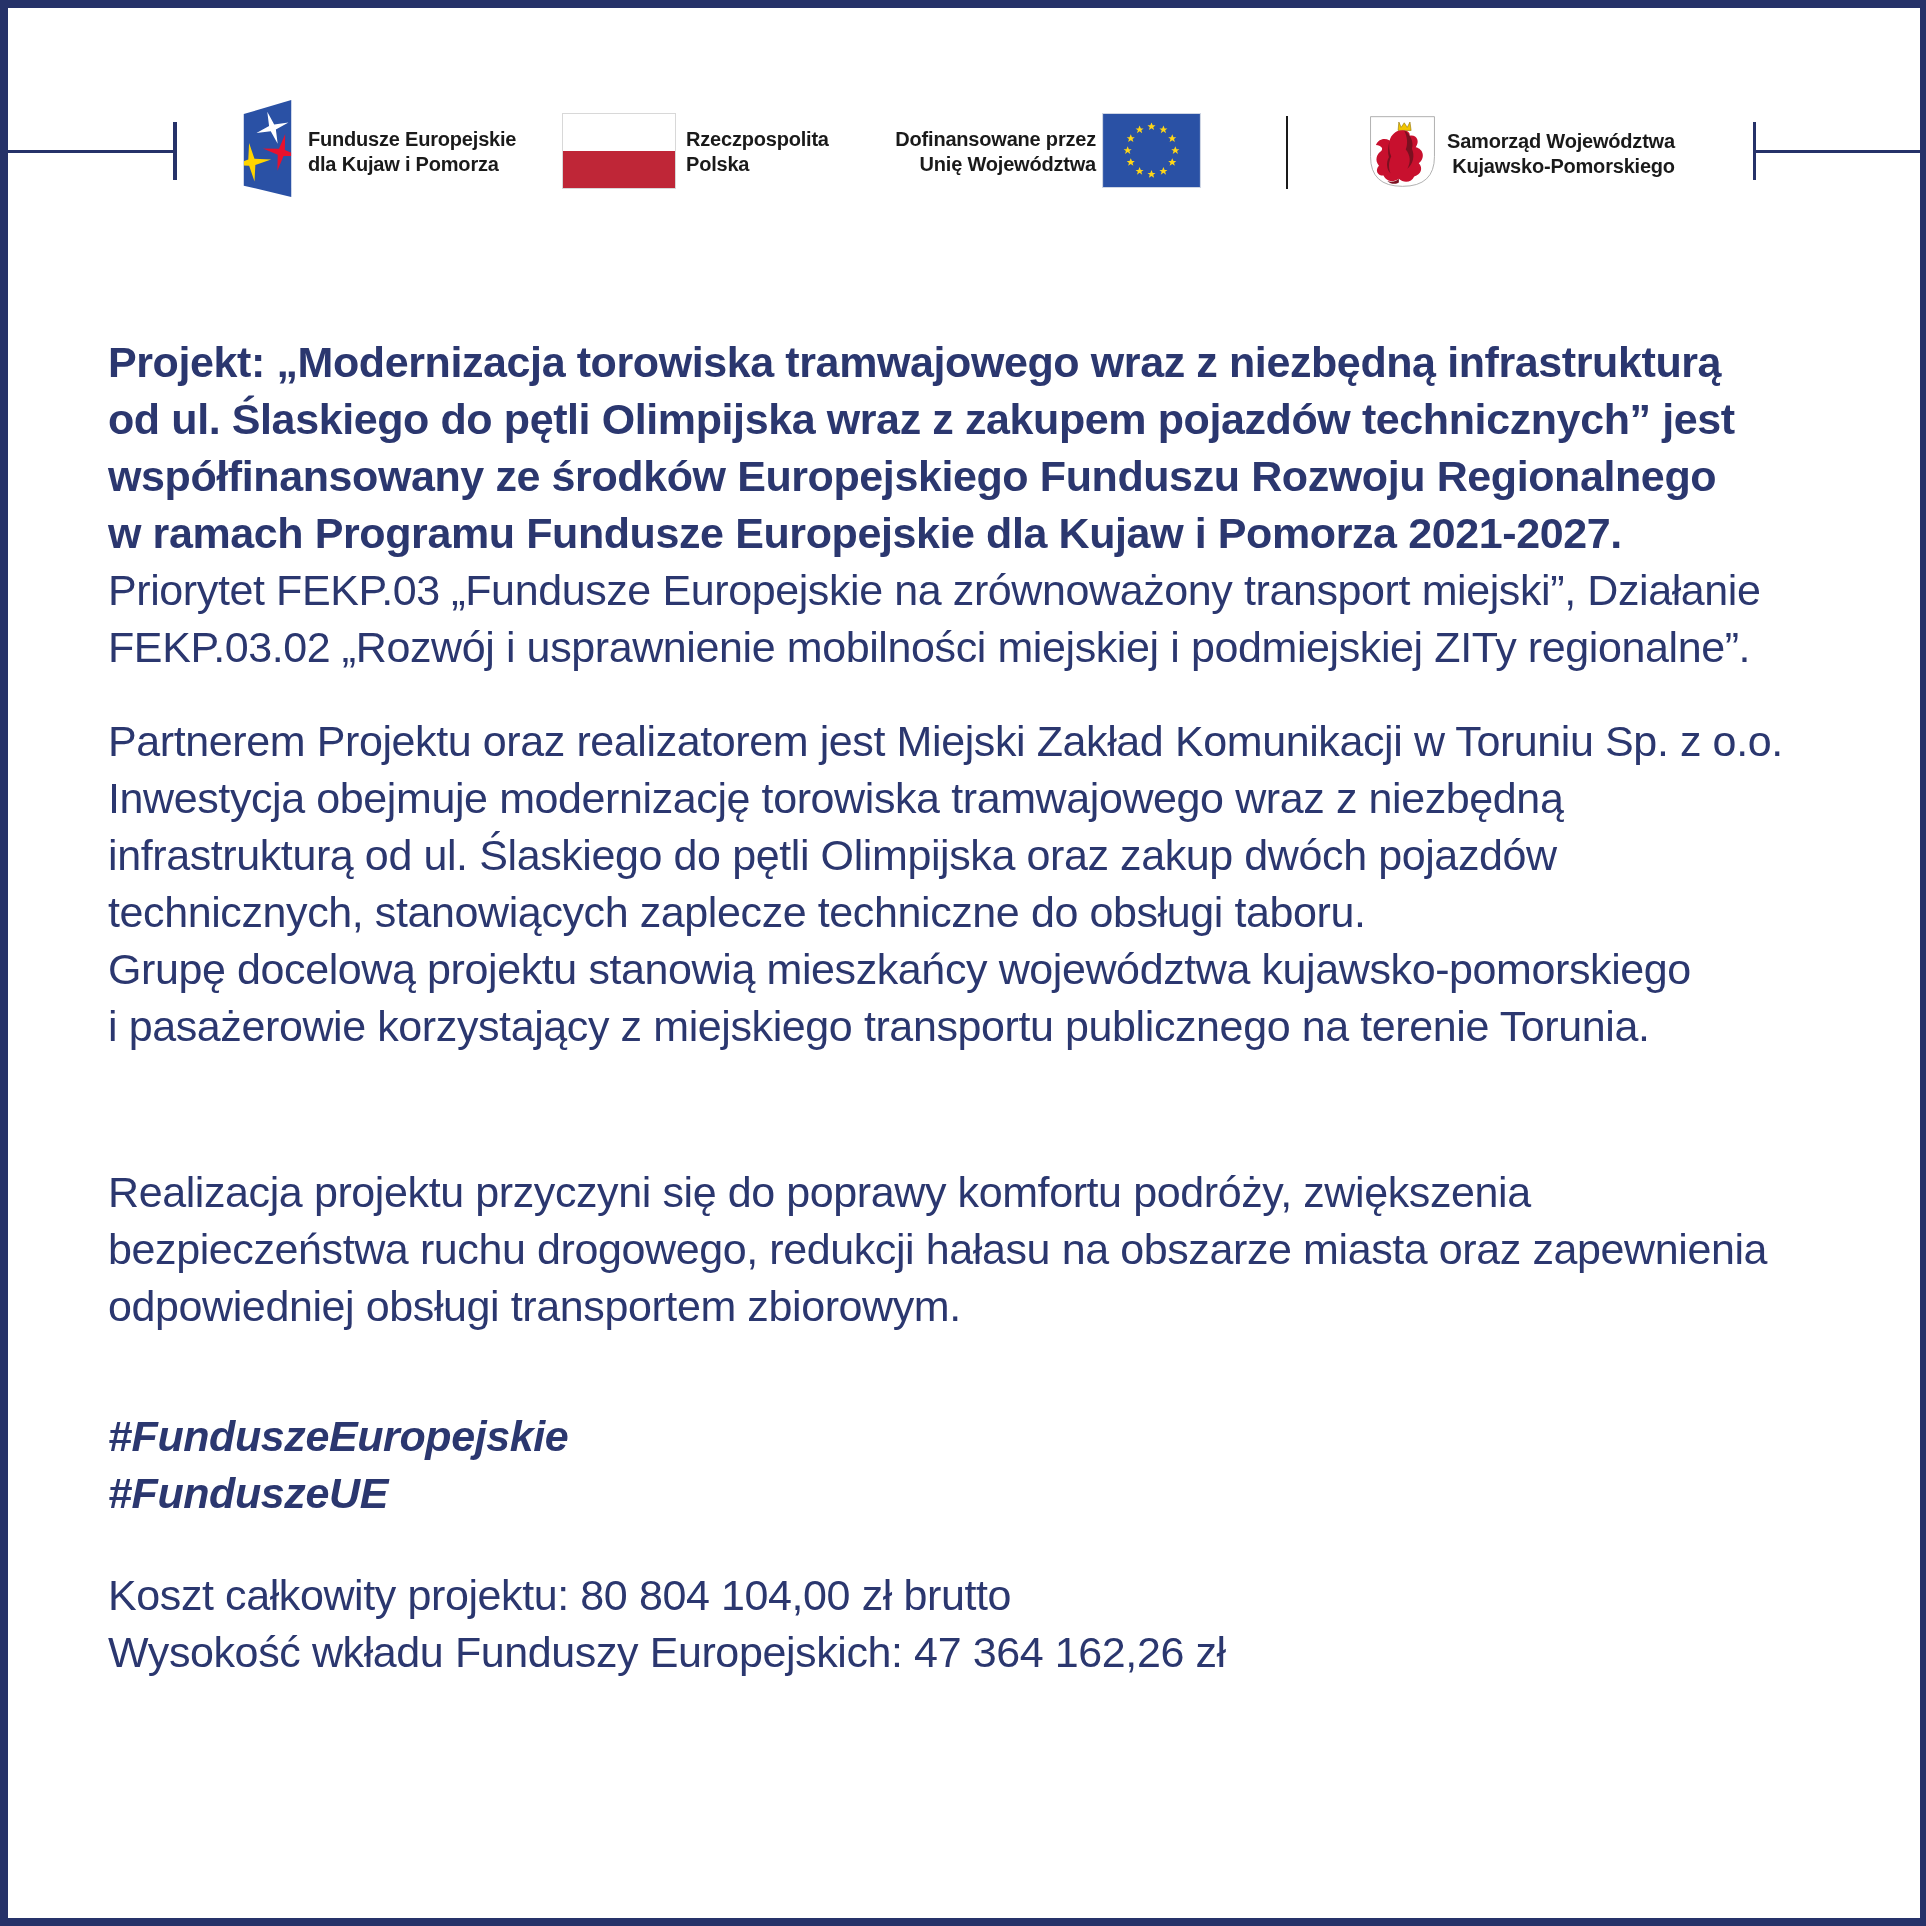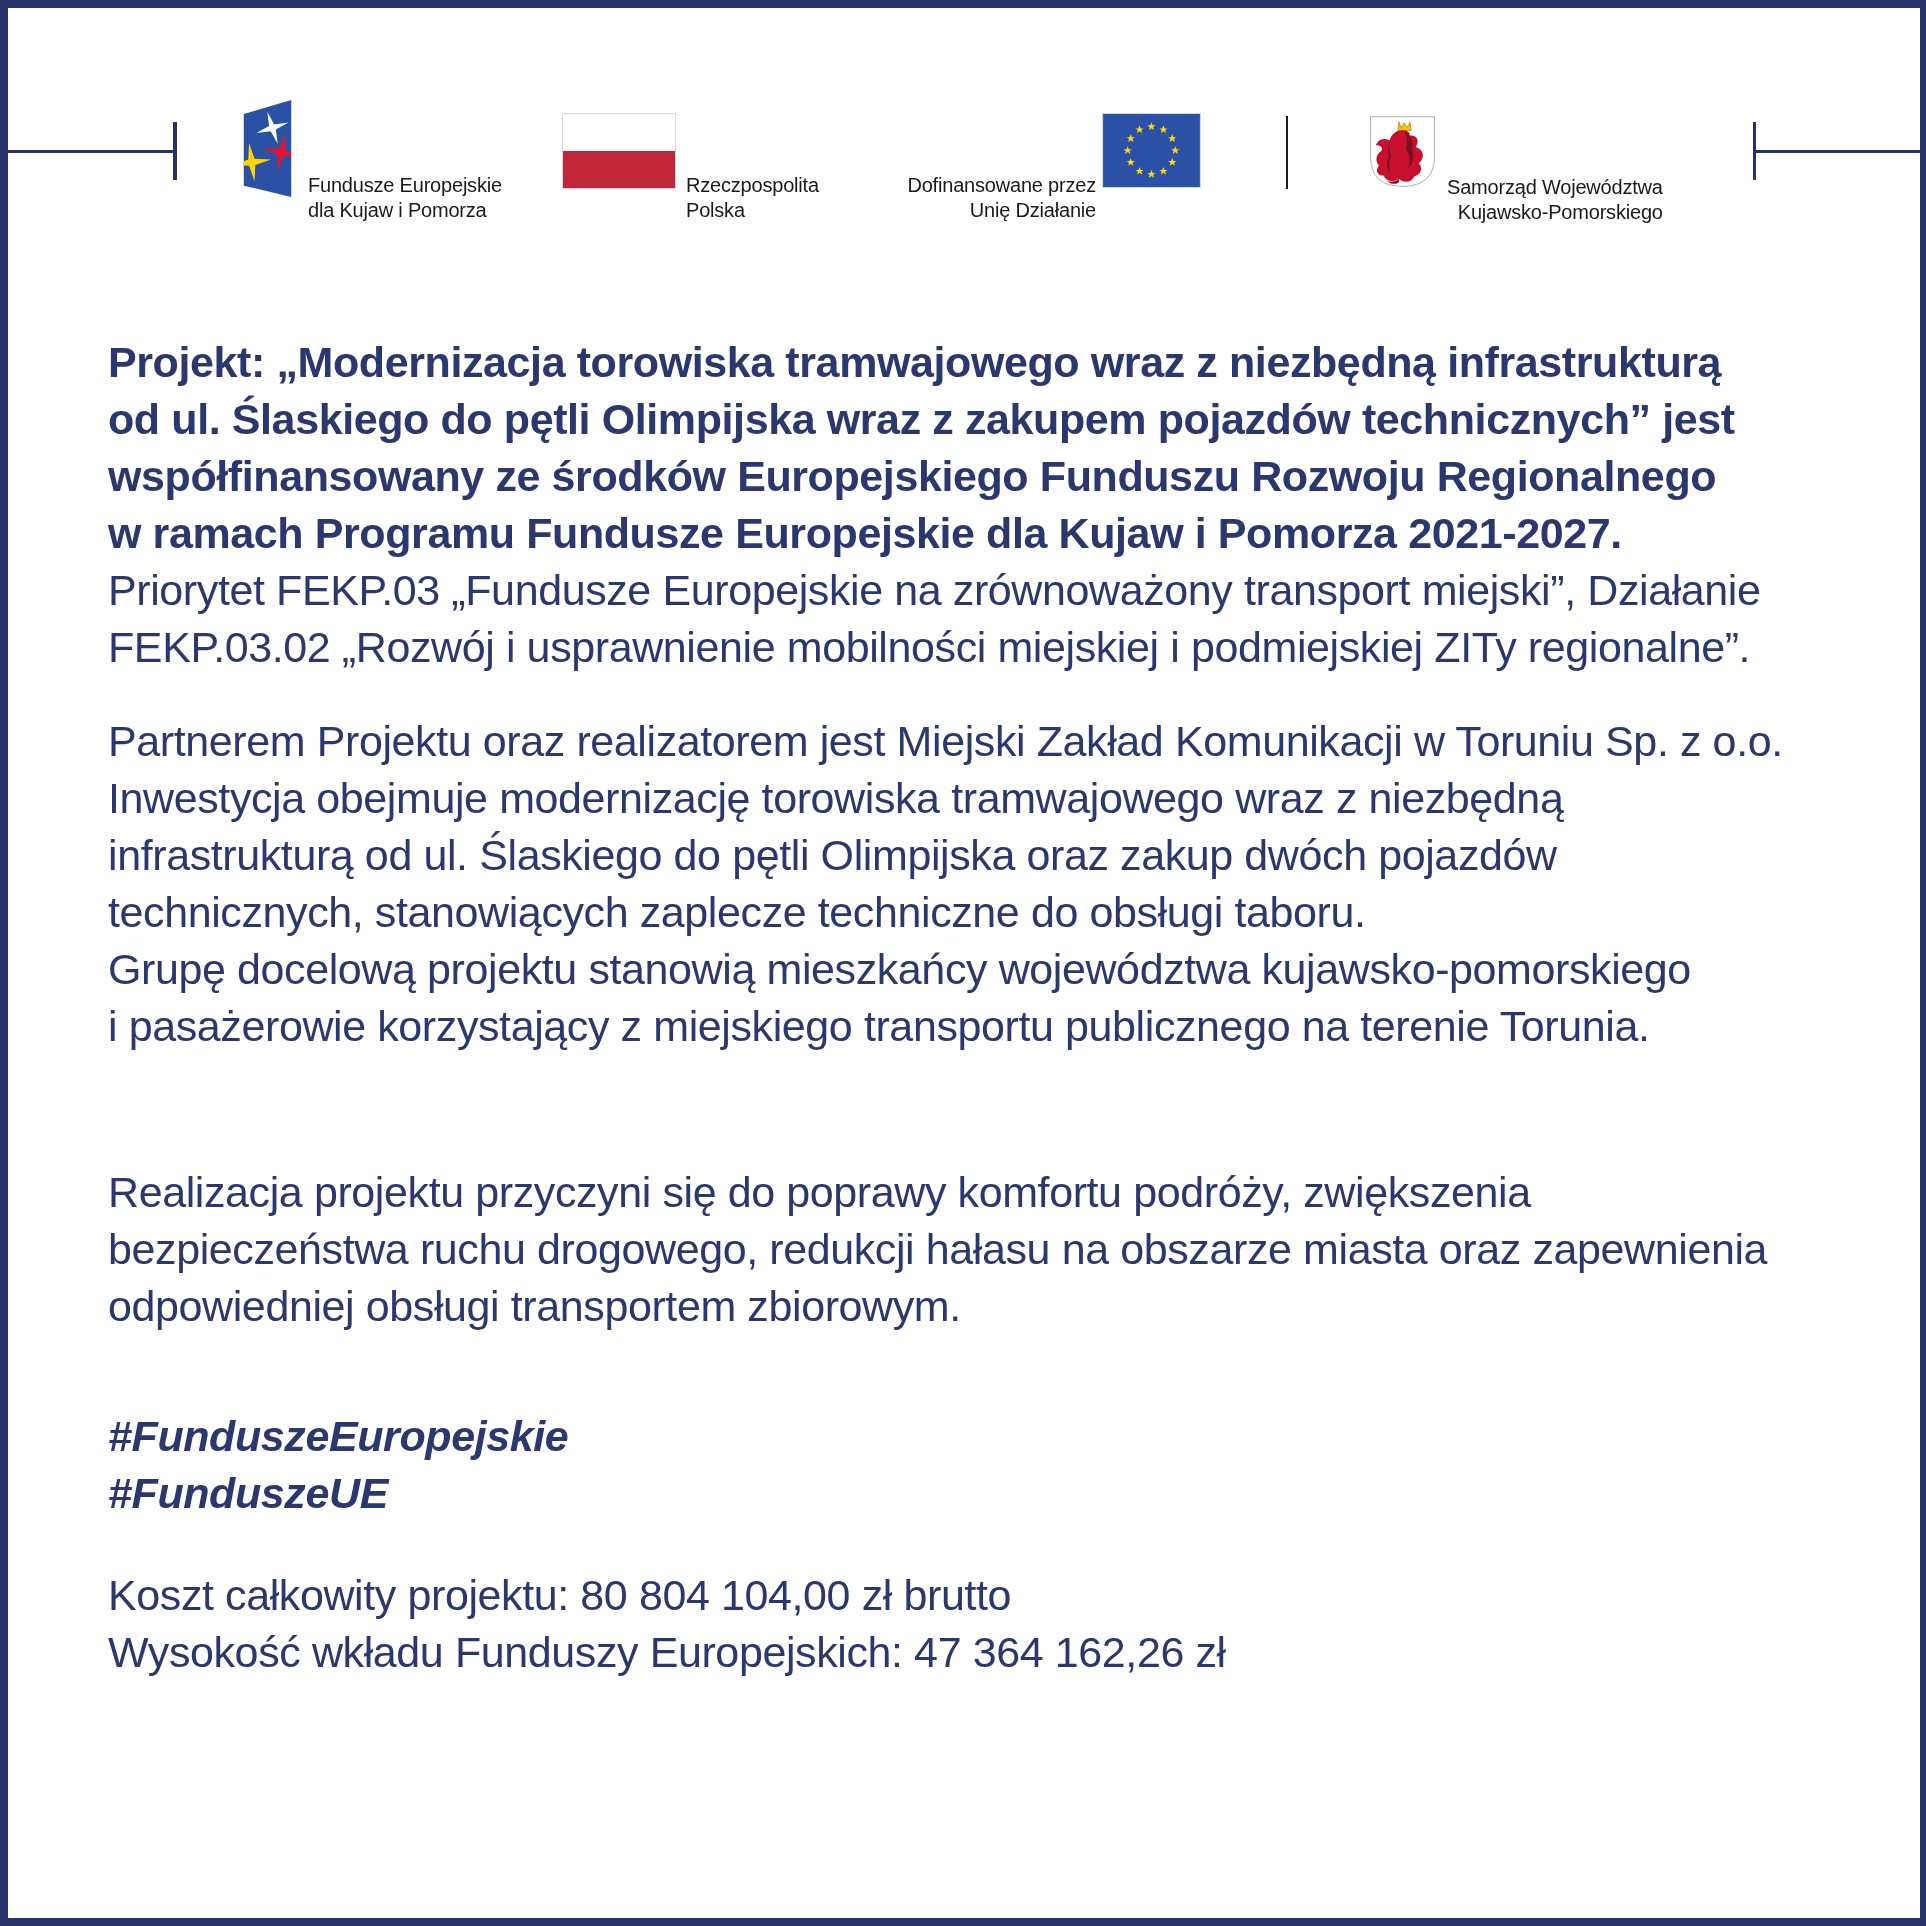--- a/index.html
+++ b/index.html
@@ -21,26 +21,25 @@
   .hline{position:absolute;top:150px;height:3.1px;background:#263269;}
   .hline.left{left:7.7px;width:166px;}
   .hline.right{right:7.7px;width:166px;}
   .vtick{position:absolute;top:122px;width:3.5px;height:58px;background:#263269;}
   .vtick.left{left:173px;}
   .vtick.right{right:172px;}
   
   .logo-text{
     position:absolute;
     color:#1a1a1a;
-    font-weight:normal;
+    font-weight:bold;
     font-size:20px;
     line-height:25.4px;
     letter-spacing:-0.2px;
     white-space:nowrap;
-    margin-top:46px;
   }
   .fe-logo{position:absolute;left:243px;top:99px;}
   .t-fe{left:308px;top:127px;}
   .pl-flag{
     position:absolute;left:563px;top:114px;width:112px;height:74px;
     outline:0.8px solid #d8d8d8;
   }
   .pl-flag .white{width:100%;height:50%;background:#ffffff;}
   .pl-flag .red{width:100%;height:50%;background:#bf2637;}
   .t-rp{left:686px;top:127px;}
@@ -106,21 +105,21 @@
     <div class="white"></div>
     <div class="red"></div>
   </div>
   <div class="logo-text t-rp">
     <span>Rzeczpospolita</span><br>
     <span>Polska</span>
   </div>
 
   <div class="logo-text t-eu">
     <span>Dofinansowane przez</span><br>
-    <span>Unię Działanie</span>
+    <span>Unię Województwa</span>
   </div>
   <svg class="eu-flag" width="97" height="73" viewBox="0 0 252 190">
     <defs>
       <path id="star5" d="M0,-11 L3.2,-3.4 L10.5,-3.4 L4.6,1.3 L6.8,8.9 L0,4.2 L-6.8,8.9 L-4.6,1.3 L-10.5,-3.4 L-3.2,-3.4 Z"></path>
     </defs>
     <rect width="252" height="190" fill="#2a51a5"></rect>
     <g fill="#ffd617">
       <use href="#star5" transform="translate(126,33)"></use>
       <use href="#star5" transform="translate(157,41)"></use>
       <use href="#star5" transform="translate(180,64)"></use>

